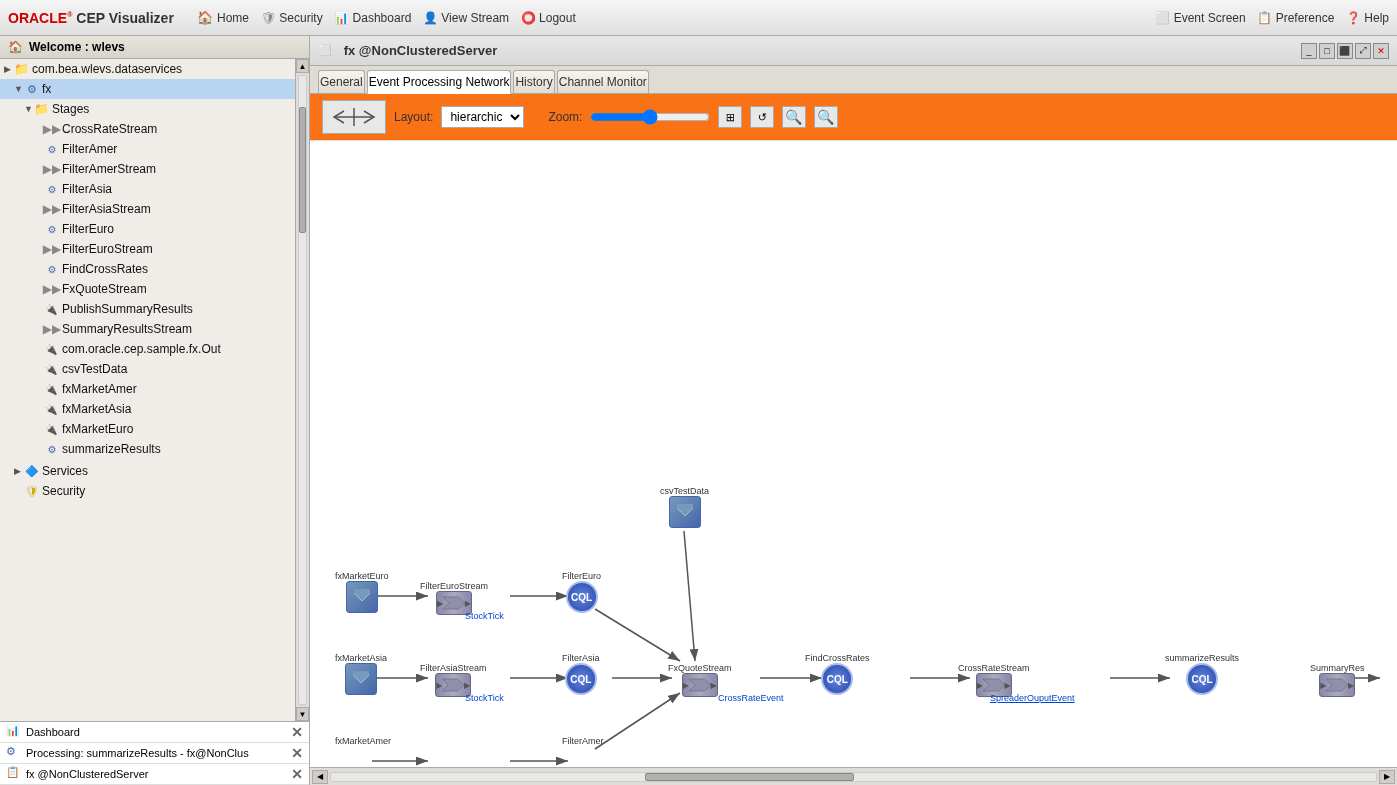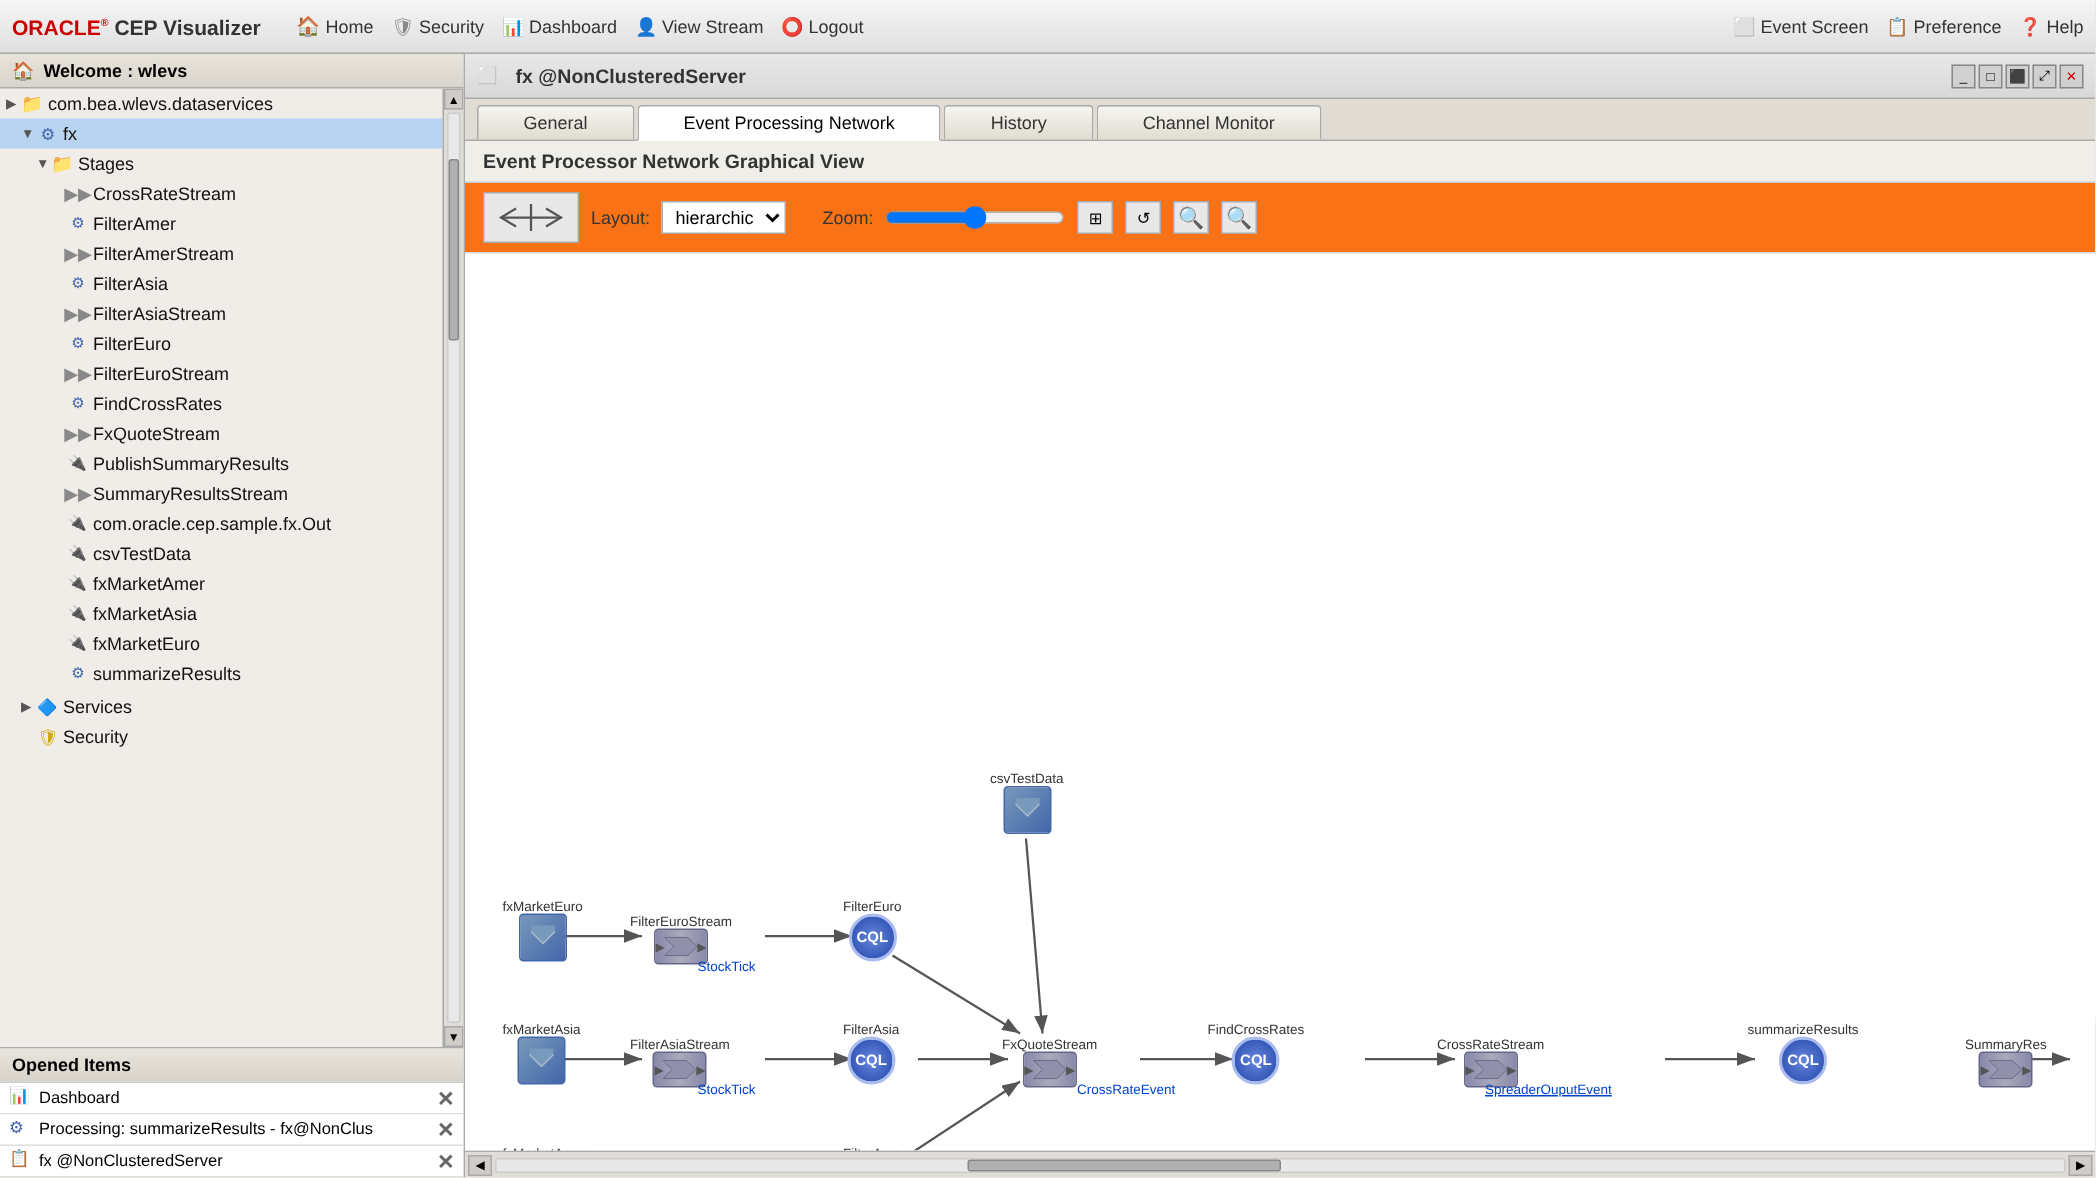--- a/index.html
+++ b/index.html
@@ -79,21 +79,21 @@
     .win-btn { width: 16px; height: 16px; background: #d0d0d0; border: 1px solid #888; cursor: pointer; display: inline-flex; align-items: center; justify-content: center; font-size: 9px; }
 
     
     #tab-bar {
       background: #e0dcd4;
       border-bottom: 1px solid #aaa;
       display: flex; align-items: flex-end;
       padding: 4px 8px 0 8px; gap: 2px;
     }
     .tab {
-      padding: 4px 30px; font-size: 12px; cursor: pointer;
+      padding: 4px 1px; font-size: 12px; cursor: pointer;
       border: 1px solid #aaa; border-bottom: none;
       background: linear-gradient(to bottom, #f5f5f0, #e0dcd0);
       color: #333; border-radius: 3px 3px 0 0;
     }
     .tab.active {
       background: #fff; color: #000; font-weight: normal;
       border-bottom: 1px solid #fff; margin-bottom: -1px; z-index: 1;
     }
 
     
@@ -385,21 +385,20 @@
       <div id="tree-vscroll">
         <div class="v-scroll-btn">▲</div>
         <div class="v-scroll-track">
           <div class="v-scroll-thumb"></div>
         </div>
         <div class="v-scroll-btn">▼</div>
       </div>
     </div>
 
     <div id="opened-items">
-      <div id="opened-items-header">Opened Items</div>
       <div class="opened-item">
         <span class="item-icon" style="font-size:11px; color:#4466aa;">📊</span>
         <span class="item-label">Dashboard</span>
         <span class="item-close">✕</span>
       </div>
       <div class="opened-item">
         <span class="item-icon" style="font-size:11px; color:#4466aa;">⚙</span>
         <span class="item-label">Processing: summarizeResults - fx@NonClus</span>
         <span class="item-close">✕</span>
       </div>
@@ -426,23 +425,20 @@
     </div>
 
     <div id="tab-bar">
       <div class="tab">General</div>
       <div class="tab active">Event Processing Network</div>
       <div class="tab">History</div>
       <div class="tab">Channel Monitor</div>
     </div>
 
     <div id="network-area">
-      <div id="network-toolbar">
-        <span class="view-title">Event Processor Network Graphical View</span>
-      </div>
 
       <div id="layout-toolbar">
         <div class="layout-icon-box">
 
           <svg width="50" height="28" viewBox="0 0 50 28">
             <line x1="5" y1="14" x2="45" y2="14" stroke="#555" stroke-width="1.5"></line>
             <polyline points="15,8 5,14 15,20" fill="none" stroke="#555" stroke-width="1.5"></polyline>
             <polyline points="35,8 45,14 35,20" fill="none" stroke="#555" stroke-width="1.5"></polyline>
             <line x1="25" y1="5" x2="25" y2="23" stroke="#555" stroke-width="1.5"></line>
           </svg>

